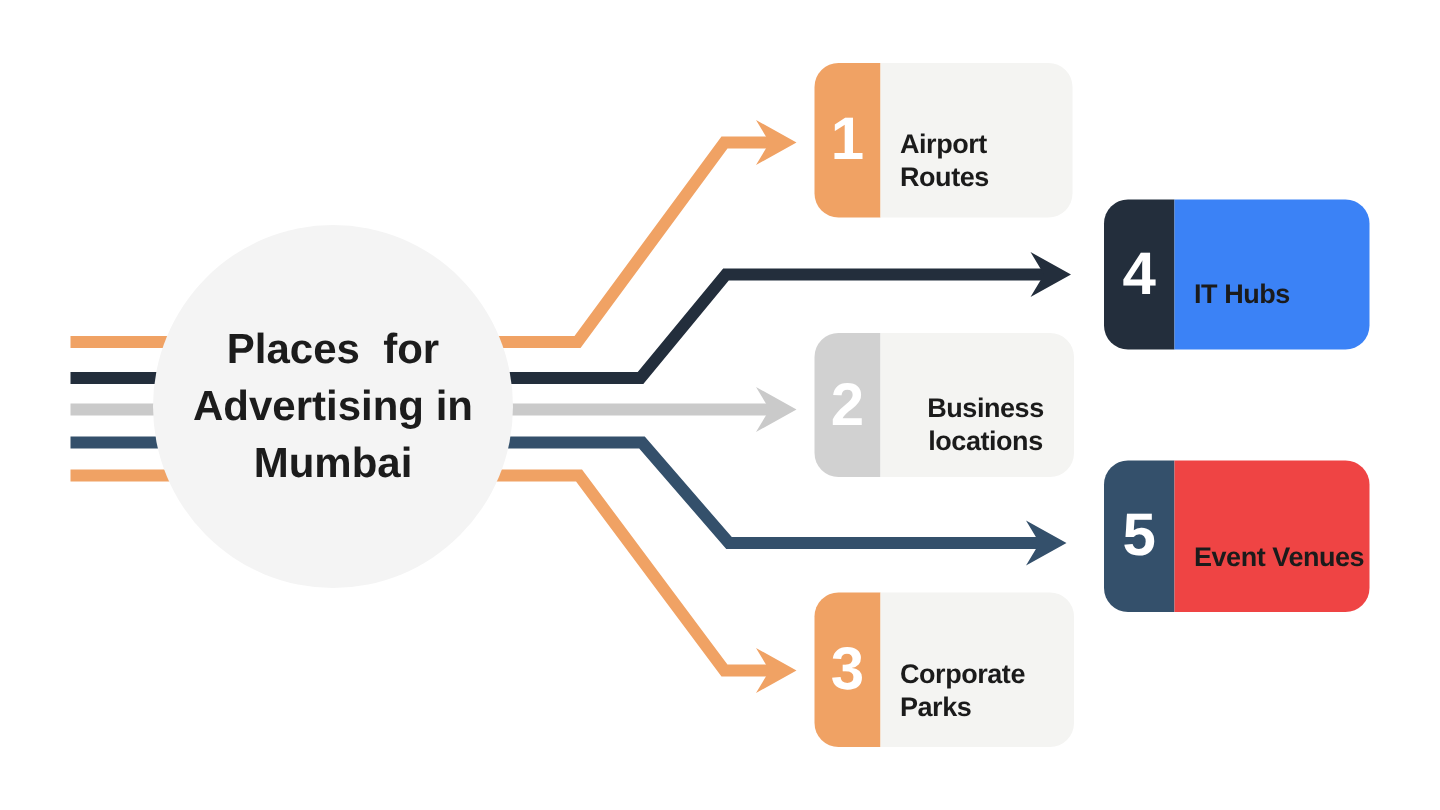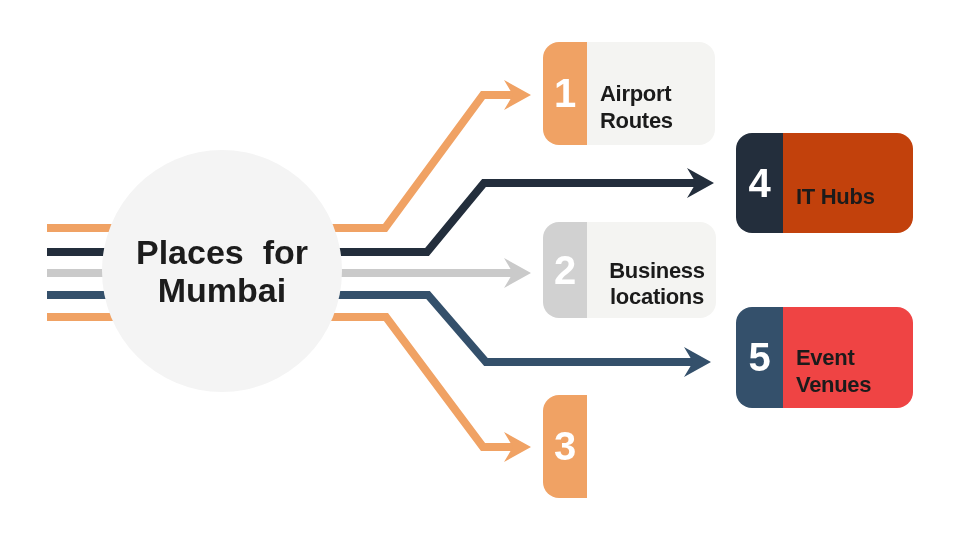--- a/index.html
+++ b/index.html
@@ -30,21 +30,21 @@
     border-radius: 50%;
     background: #F4F4F4;
     z-index: 2;
     display: flex;
     align-items: center;
     justify-content: center;
   }
   .hub-title {
     text-align: center;
     font-weight: bold;
-    font-size: 34px;
+    font-size: 28px;
     line-height: 38px;
     color: #1C1C1C;
   }
   .hub-title div { white-space: pre; }
   .card {
     position: absolute;
     display: flex;
     z-index: 3;
   }
   .card .badge {
@@ -63,21 +63,21 @@
     flex: 1;
     background: #F4F4F2;
     border-radius: 0 16px 16px 0;
     display: flex;
     align-items: center;
     padding-left: 13px;
     padding-right: 2px;
   }
   .card .label {
     font-weight: bold;
-    font-size: 22px;
+    font-size: 18px;
     line-height: 1.2;
     letter-spacing: -0.3px;
     color: #1B1B1B;
     margin-top: 28px;
   }
 </style>
 </head>
 <body>
 
 <div class="canvas">
@@ -101,20 +101,21 @@
     </g>
     <g>
       <polyline points="47,317 386,317 483,447 516,447" stroke="#F0A264"></polyline>
       <polygon points="531,447 504,432 513,447 504,462" fill="#F0A264"></polygon>
     </g>
   </svg>
 
   <div class="hub" style="background: rgb(244, 244, 244);">
     <div class="hub-title">
       <div>Places  for</div>
+      <div>Advertising in</div>
       <div>Mumbai</div>
     </div>
   </div>
 
   <div class="card" style="left:543px; top:42px; width:172px; height:103px;">
     <div class="badge" style="background: rgb(240, 162, 100);">
       <span>1</span>
     </div>
     <div class="body" style="background: rgb(244, 244, 242);">
       <span class="label">Airport Routes</span>
@@ -127,27 +128,30 @@
     </div>
     <div class="body" style="background: rgb(244, 244, 242); text-align: center;">
       <span class="label">Business locations</span>
     </div>
   </div>
 
   <div class="card" style="left:543px; top:395px; width:173px; height:103px;">
     <div class="badge" style="background: rgb(240, 162, 100);">
       <span>3</span>
     </div>
+    <div class="body" style="background: rgb(244, 244, 242);">
+      <span class="label">Corporate Parks</span>
+    </div>
   </div>
 
   <div class="card right" style="left:736px; top:133px; width:177px; height:100px;">
     <div class="badge" style="background: rgb(35, 46, 60);">
       <span>4</span>
     </div>
-    <div class="body" style="background: #c2410c;">
+    <div class="body" style="background: #3b82f6;">
       <span class="label">IT Hubs</span>
     </div>
   </div>
 
   <div class="card right" style="left:736px; top:307px; width:177px; height:101px;">
     <div class="badge" style="background: rgb(52, 80, 107);">
       <span>5</span>
     </div>
     <div class="body" style="background: #ef4444;">
       <span class="label">Event Venues</span>

